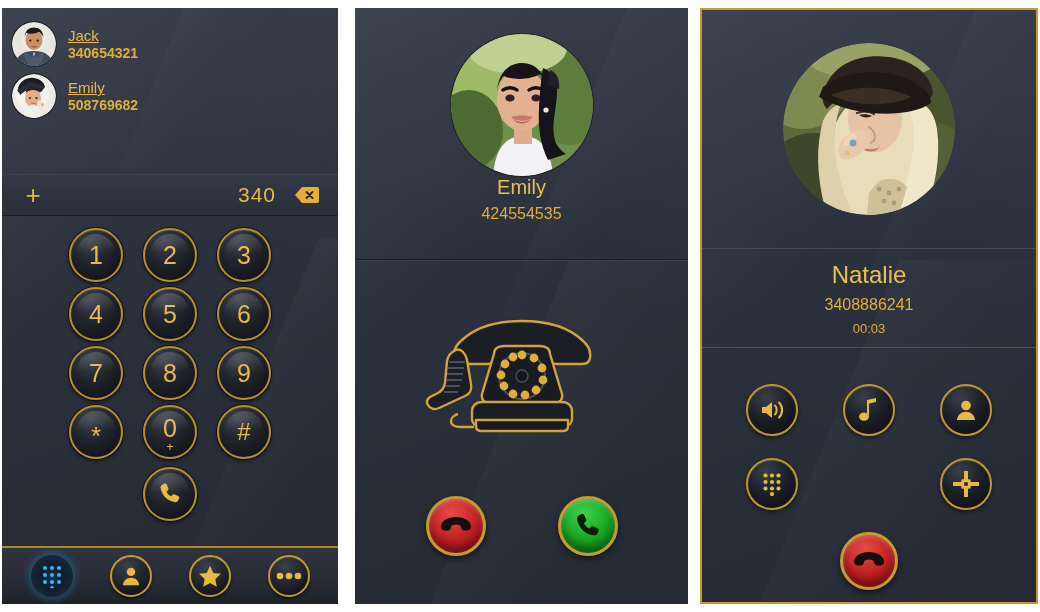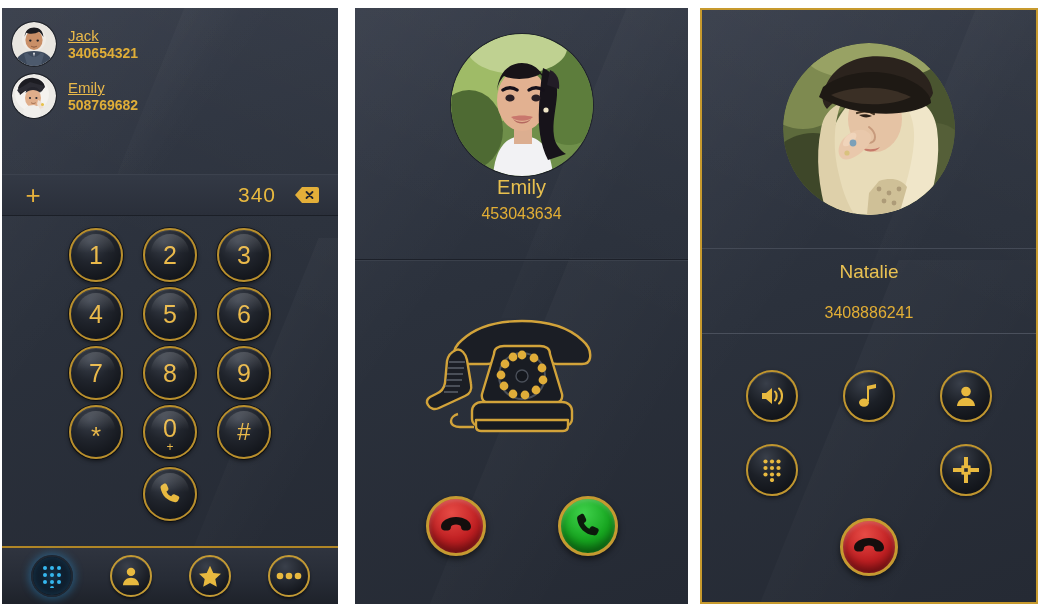--- a/index.html
+++ b/index.html
@@ -130,22 +130,22 @@
   .round-btn.decline{background:radial-gradient(circle at 42% 26%,#e64b45 0%,#c01f22 55%,#8d0f14 100%);}
   .round-btn.accept{background:radial-gradient(circle at 42% 26%,#3fd14b 0%,#16a51f 55%,#0a7312 100%);}
   .round-btn svg{display:block}
 
   
   .active-photo{position:relative;z-index:3;height:238px;display:flex;align-items:center;justify-content:center;}
   .avatar-xl{width:172px;height:172px;border-radius:50%;overflow:hidden;}
   .avatar-xl svg{display:block;width:100%;height:100%}
   .active-info{position:relative;z-index:3;text-align:center;padding:12px 0 11px;
     border-top:1px solid #444a56;border-bottom:1px solid #4a505c;}
-  .active-name{color:#e9c152;font-size:19px;}
-  .active-num{color:#e2ae35;font-size:16px;margin-top:21px;}
+  .active-name{color:#e9c152;font-size:24px;}
+  .active-num{color:#e2ae35;font-size:16px;margin-top:7px;}
   .active-timer{color:#e2ae35;font-size:13px;margin-top:7px;}
   .ctrl-grid{position:relative;z-index:3;padding:36px 44px 0;}
   .ctrl-row{display:flex;justify-content:space-between;margin-bottom:22px;}
   .ctrl-row.two{justify-content:space-between;padding:0 0px;}
   .ctrl{
     width:52px;height:52px;border-radius:50%;
     border:2px solid #c0962f;
     background:radial-gradient(circle at 38% 24%,#393f4a 0%,#1c2027 45%,#0a0c10 100%);
     box-shadow:inset 0 1px 0 rgba(255,255,255,.12),0 2px 4px rgba(0,0,0,.5);
     display:flex;align-items:center;justify-content:center;
@@ -339,21 +339,21 @@
             <path d="M78 56c4-3 10-3 14 0" stroke="#15101a" stroke-width="3.4" fill="none" stroke-linecap="round"></path>
             <ellipse cx="59" cy="64" rx="4.6" ry="3.6" fill="#2a2026"></ellipse>
             <ellipse cx="85" cy="64" rx="4.6" ry="3.6" fill="#2a2026"></ellipse>
             <path d="M62 85c5 4 13 4 18 0-4 6-14 6-18 0z" fill="#b4685f"></path>
             <path d="M60 83c6-2 16-2 22 0-5 5-17 5-22 0z" fill="#c9776d"></path>
             <circle cx="95" cy="76" r="2.6" fill="#f0e6c8"></circle>
           </g>
         </svg>
       </span>
       <span class="caller-name">Emily</span>
-      <span class="caller-num">453043634</span>
+      <span class="caller-num">424554535</span>
     </div>
 
     <div class="ring-art">
       <svg width="212" height="124" viewBox="0 0 212 124">
         <g fill="none" stroke="#d2a33a" stroke-width="2.4" stroke-linejoin="round">
           <path d="M46 26c14-13 36-19 60-19s46 6 60 19c6 5 9 12 8 18-.6 4-4 6-8 6h-25c-5 0-8-3-8-7 0-6-12-10-27-10s-27 4-27 10c0 4-3 7-8 7H46c-4 0-7-2-8-6-1-6 2-13 8-18z" fill="#1b1e25"></path>
           <path d="M78 40c0-6 5-8 10-8h36c5 0 10 2 10 8l12 40c1 5-2 9-7 9H73c-5 0-8-4-7-9z" fill="#191c23"></path>
           <path d="M66 88h80c6 0 10 4 10 9v8c0 4-3 7-7 7H63c-4 0-7-3-7-7v-8c0-5 4-9 10-9z" fill="#1b1e25"></path>
           <path d="M60 106h92v6c0 3-2 5-5 5H65c-3 0-5-2-5-5z" fill="#171a20"></path>
           <path d="M40 36c-5 2-8 6-9 11l-2 22c-1 6-4 9-9 11l-6 3c-3 2-4 5-2 8 2 4 7 5 11 3l26-12c5-2 7-7 6-12l-4-24c-1-6-6-12-11-10z" fill="#1b1e25"></path>
@@ -438,20 +438,21 @@
               <circle cx="111" cy="160" r="2.4"></circle>
             </g>
           </g>
         </svg>
       </span>
     </div>
 
     <div class="active-info">
       <div class="active-name">Natalie</div>
       <div class="active-num">3408886241</div>
+      <div class="active-timer">00:03</div>
     </div>
 
     <div class="ctrl-grid">
       <div class="ctrl-row">
         <span class="ctrl">
           <svg width="26" height="24" viewBox="0 0 26 24">
             <path d="M3 9h4l6-5v16l-6-5H3z" fill="#e8b93f"></path>
             <path d="M16 7.5c2.2 1.6 2.2 7.4 0 9" stroke="#e8b93f" stroke-width="2.1" fill="none" stroke-linecap="round"></path>
             <path d="M20 4.5c4 3.6 4 11.4 0 15" stroke="#e8b93f" stroke-width="2.1" fill="none" stroke-linecap="round"></path>
           </svg>

